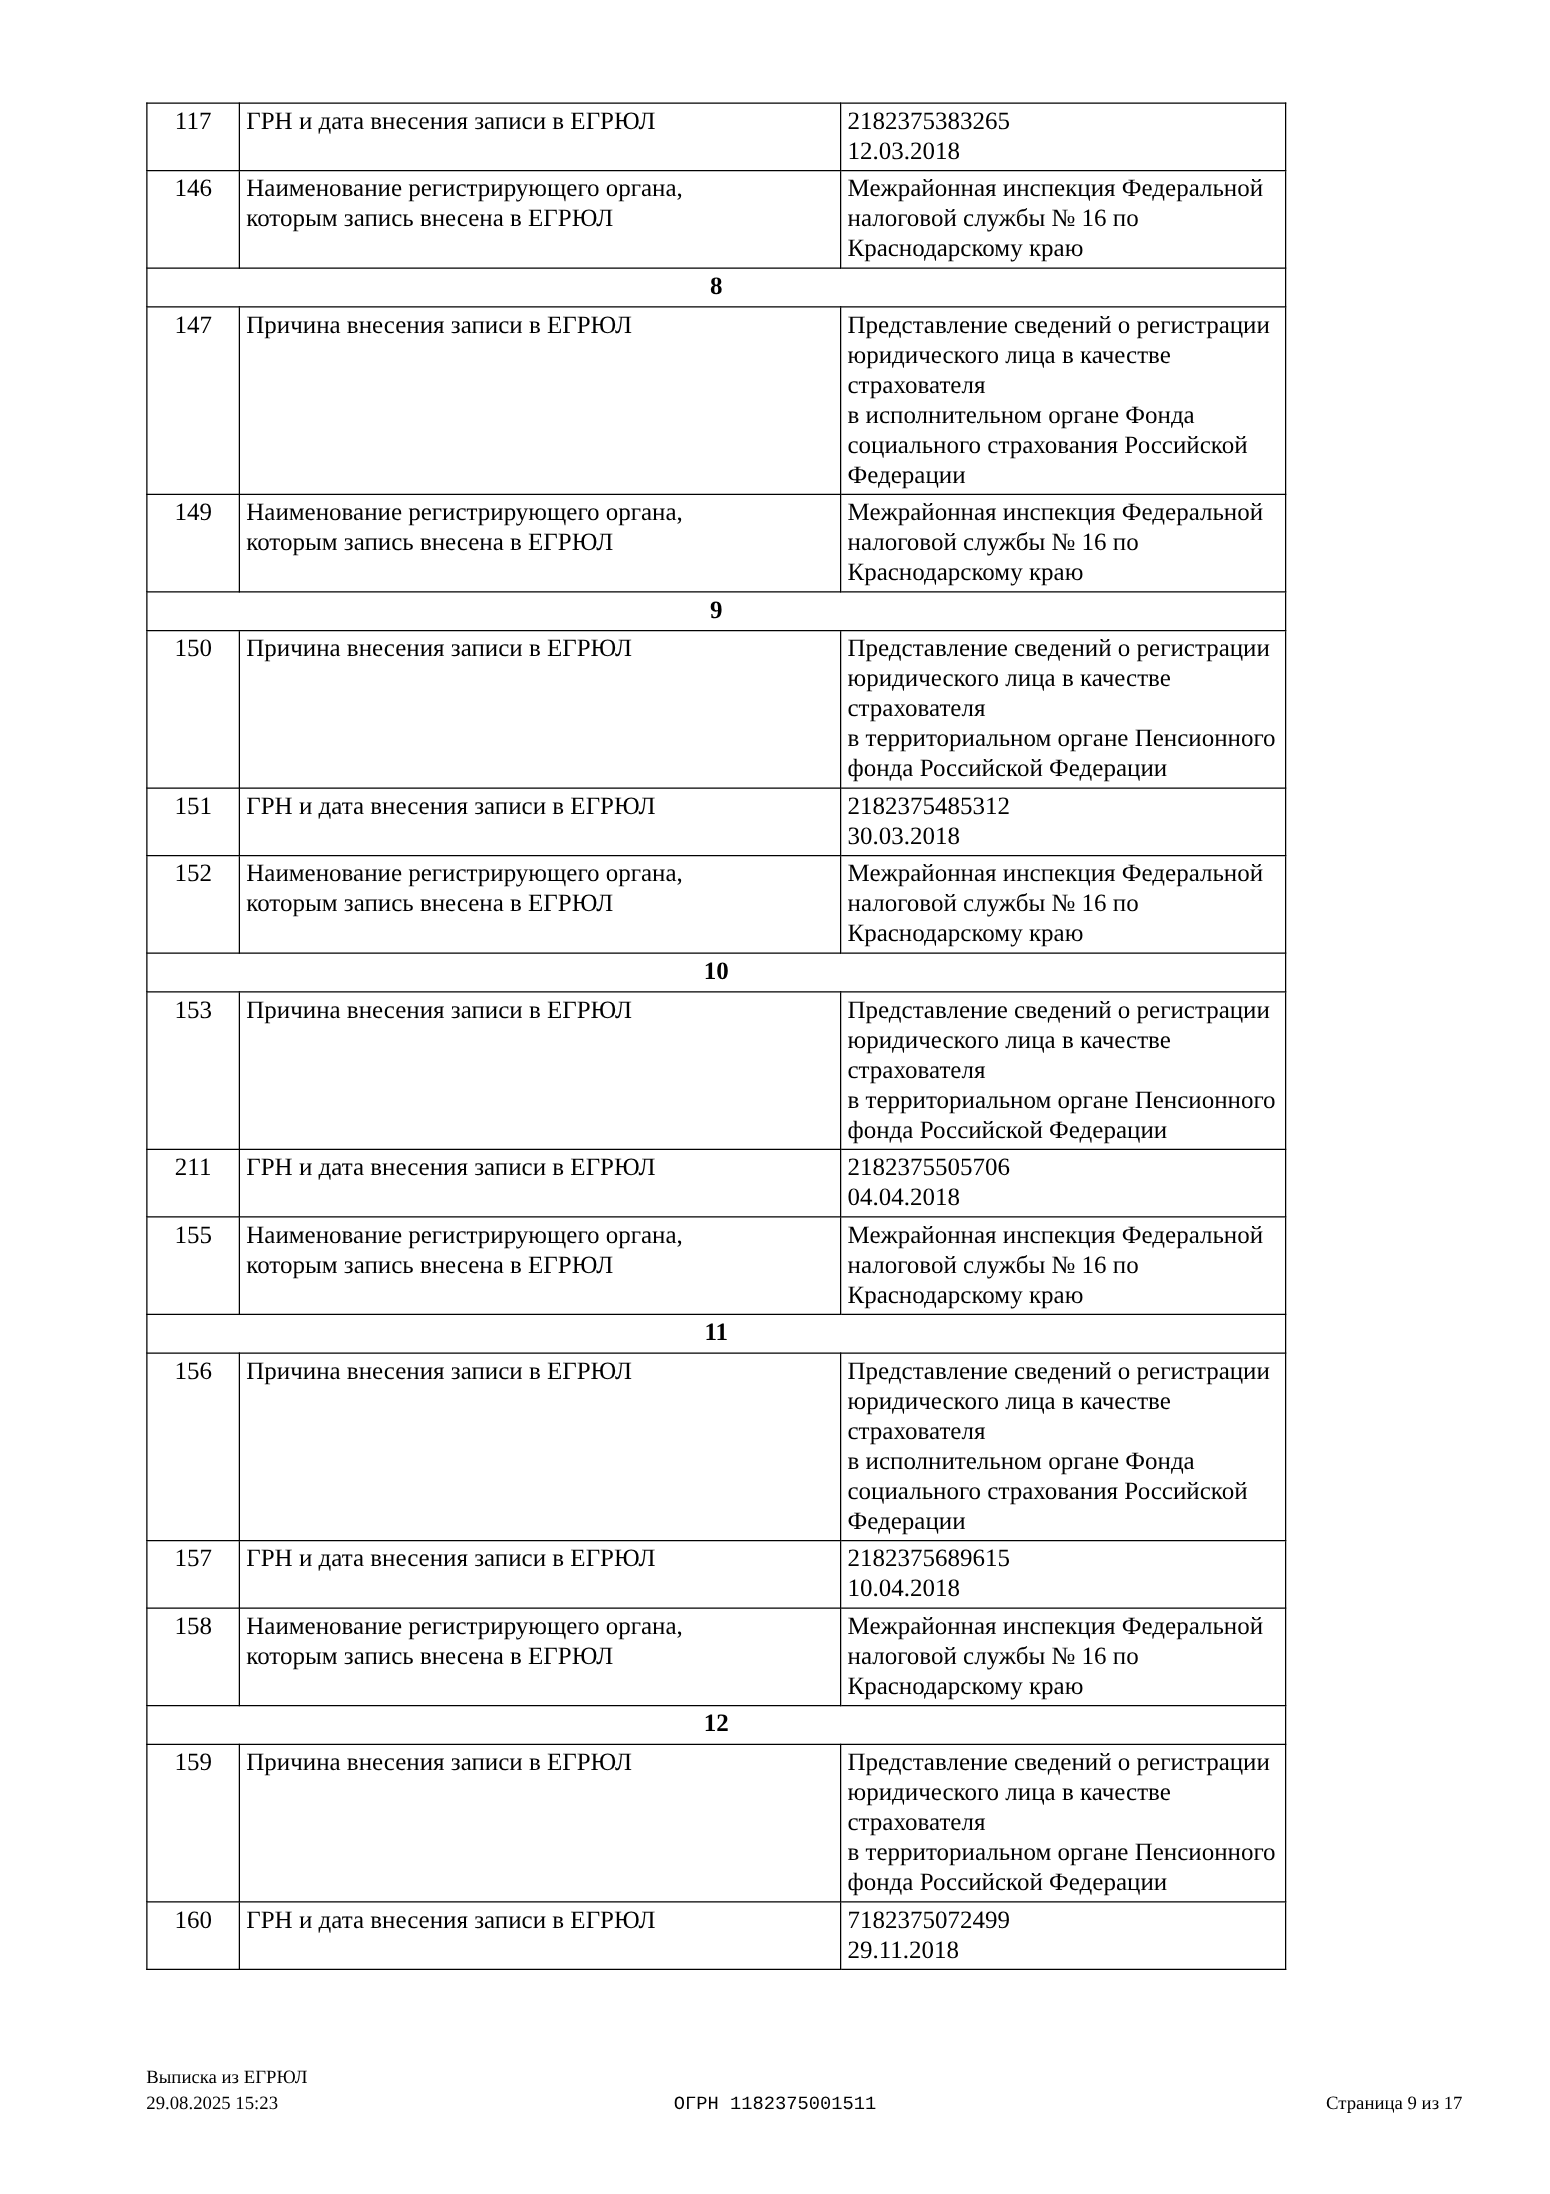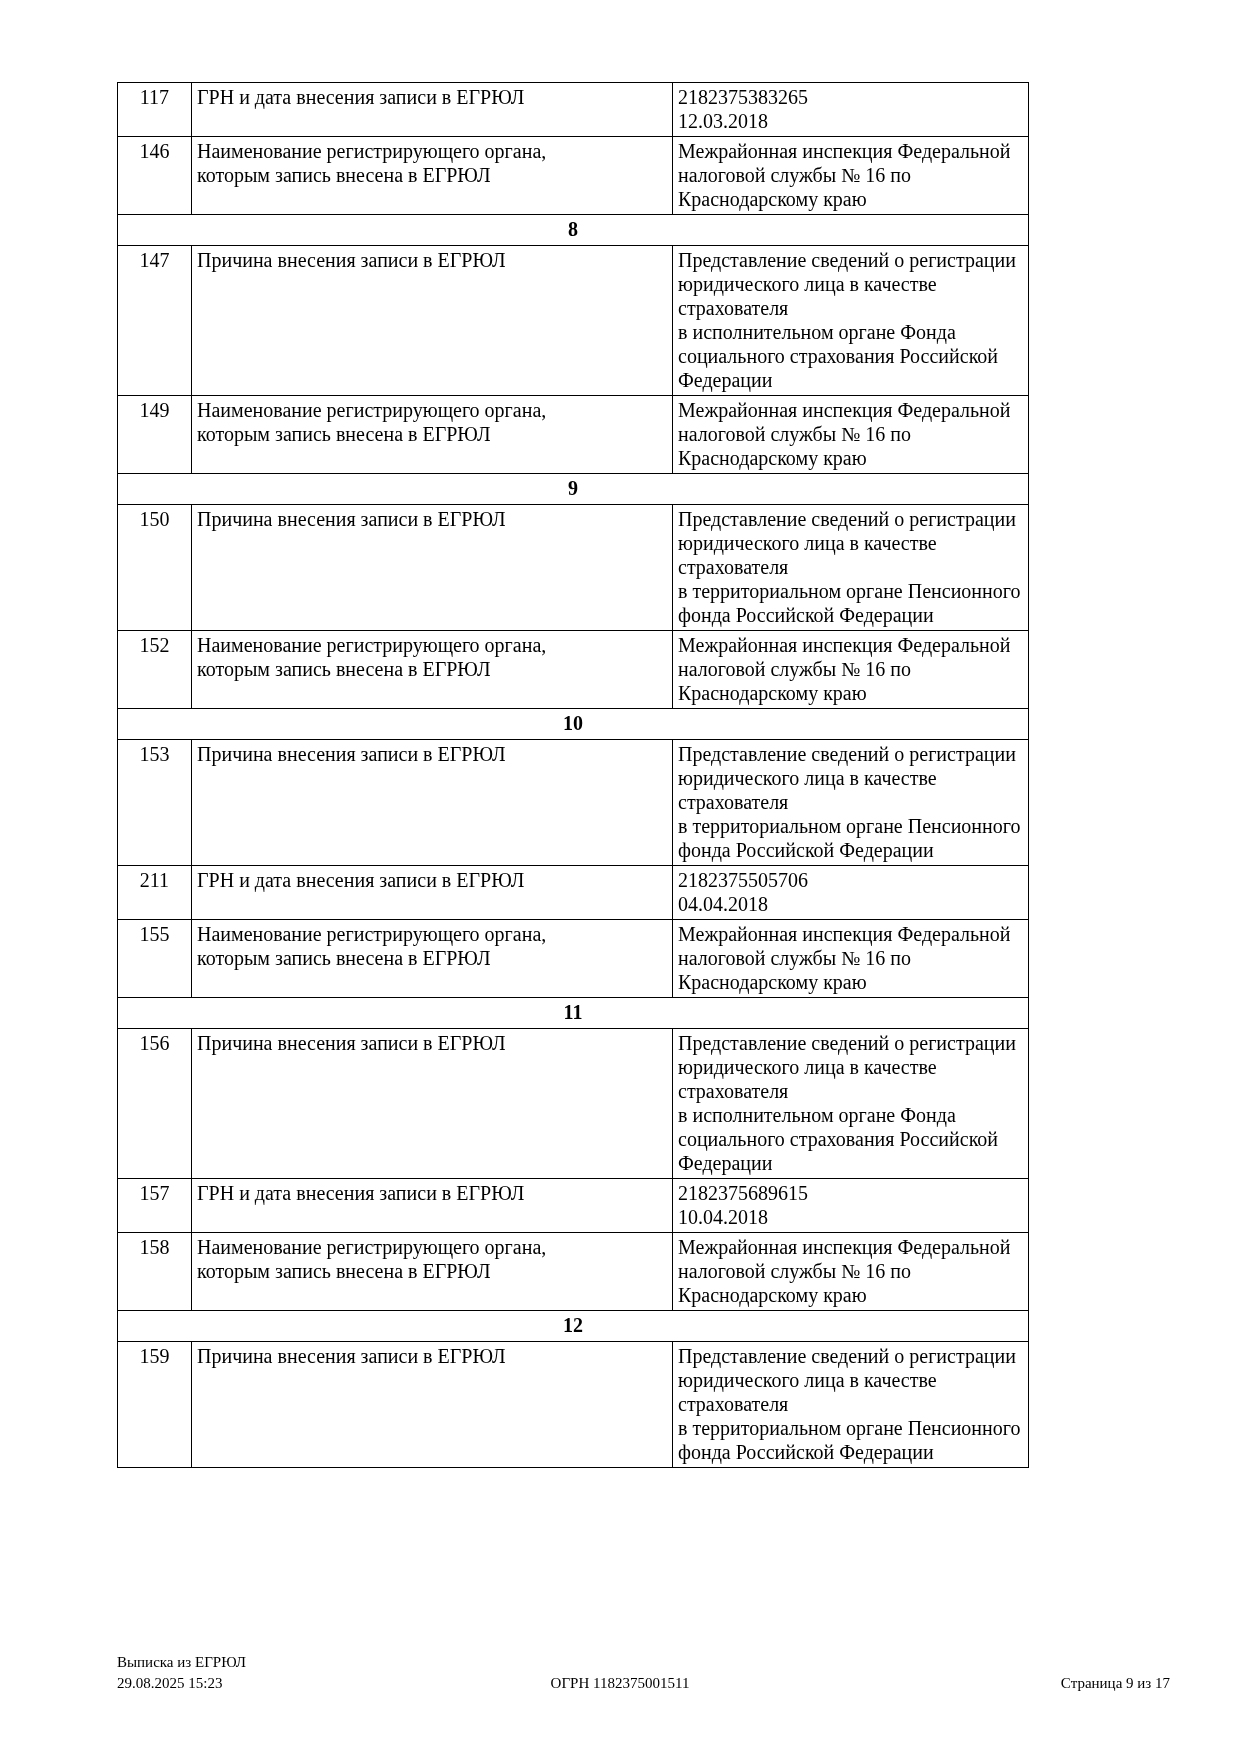--- a/index.html
+++ b/index.html
@@ -44,20 +44,21 @@
   }
   .footer-title { font-weight: normal; }
   .footer-center {
     position: absolute;
     left: 0;
     top: 1673px;
     width: 1240px;
     text-align: center;
     font-size: 15px;
     line-height: 21px;
+    font-family: Liberation Mono, monospace;
   }
   .footer-right {
     position: absolute;
     right: 70px;
     top: 1673px;
     font-size: 15px;
     line-height: 21px;
   }
 </style>
 </head>
@@ -130,20 +131,30 @@
             <div>Причина внесения записи в ЕГРЮЛ</div>
           </td>
           <td class="col-value">
             <div>Представление сведений о регистрации</div>
             <div>юридического лица в качестве страхователя</div>
             <div>в территориальном органе Пенсионного</div>
             <div>фонда Российской Федерации</div>
           </td>
         </tr>
         <tr>
+          <td class="col-num">151</td>
+          <td class="col-name">
+            <div>ГРН и дата внесения записи в ЕГРЮЛ</div>
+          </td>
+          <td class="col-value">
+            <div>2182375485312</div>
+            <div>30.03.2018</div>
+          </td>
+        </tr>
+        <tr>
           <td class="col-num">152</td>
           <td class="col-name">
             <div>Наименование регистрирующего органа,</div>
             <div>которым запись внесена в ЕГРЮЛ</div>
           </td>
           <td class="col-value">
             <div>Межрайонная инспекция Федеральной</div>
             <div>налоговой службы № 16 по</div>
             <div>Краснодарскому краю</div>
           </td>
@@ -229,20 +240,30 @@
         <tr>
           <td class="col-num">159</td>
           <td class="col-name">
             <div>Причина внесения записи в ЕГРЮЛ</div>
           </td>
           <td class="col-value">
             <div>Представление сведений о регистрации</div>
             <div>юридического лица в качестве страхователя</div>
             <div>в территориальном органе Пенсионного</div>
             <div>фонда Российской Федерации</div>
+          </td>
+        </tr>
+        <tr>
+          <td class="col-num">160</td>
+          <td class="col-name">
+            <div>ГРН и дата внесения записи в ЕГРЮЛ</div>
+          </td>
+          <td class="col-value">
+            <div>7182375072499</div>
+            <div>29.11.2018</div>
           </td>
         </tr>
       </tbody>
   </table>
 </div>
 
 <div class="footer-left">
   <div class="footer-title">Выписка из ЕГРЮЛ</div>
   <div class="footer-datetime">29.08.2025 15:23</div>
 </div>

